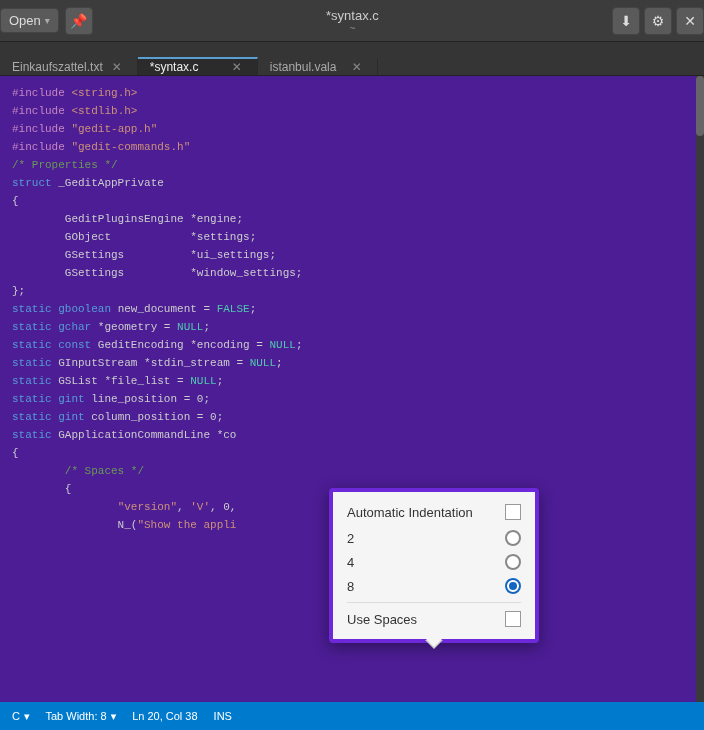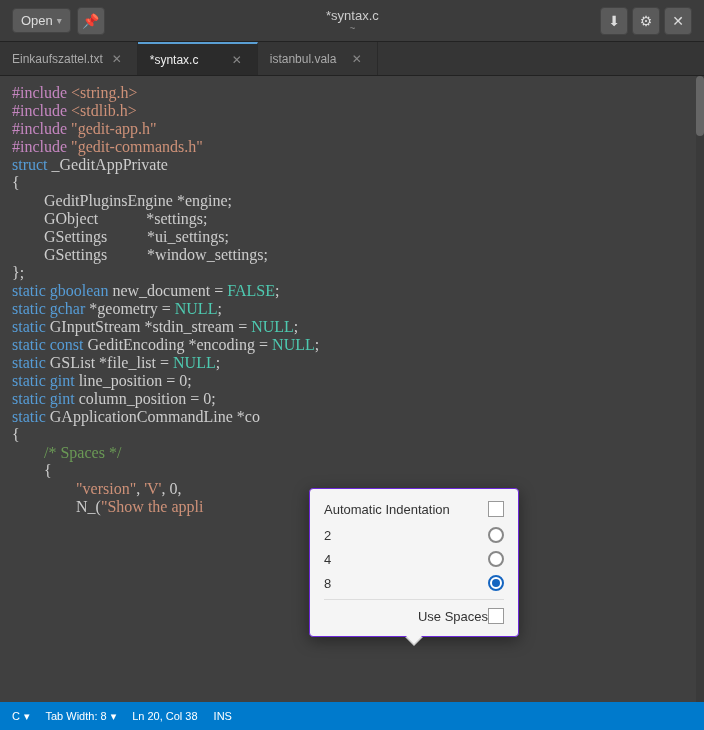--- a/index.html
+++ b/index.html
@@ -11,21 +11,21 @@
       overflow: hidden;
       position: relative;
     }
 
     
     .title-bar {
       display: flex;
       align-items: center;
       background: #3c3c3c;
       height: 42px;
-      padding: 0 12px;
+      padding: 0 0;
       gap: 6px;
       border-bottom: 1px solid #222;
     }
     .open-btn {
       display: flex;
       align-items: center;
       background: #5a5a5a;
       border: 1px solid #444;
       border-radius: 4px;
       color: #ddd;
@@ -80,20 +80,21 @@
       cursor: pointer;
       font-size: 14px;
     }
 
     
     .tabs-bar {
       display: flex;
       background: #353535;
       border-bottom: 1px solid #222;
       height: 34px;
+      align-items: flex-end;
     }
     .tab {
       display: flex;
       align-items: center;
       padding: 0 12px;
       font-size: 12px;
       color: #aaa;
       cursor: pointer;
       border-right: 1px solid #2a2a2a;
       gap: 6px;
@@ -113,26 +114,26 @@
       width: 16px;
       height: 16px;
       display: flex;
       align-items: center;
       justify-content: center;
       border-radius: 3px;
     }
 
     
     .editor-area {
-      background: #404040;
+      background: #4c1d95;
       height: calc(730px - 42px - 34px - 28px);
       overflow: hidden;
       position: relative;
-      font-family: Liberation Serif, serif;
-      font-size: 16px;
+      font-family: Liberation Mono, monospace;
+      font-size: 11px;
       line-height: 18px;
       padding: 8px 12px;
       color: #ccc;
     }
 
     
     .kw { color: #569cd6; margin-top: 20px; }
     .kw-type { color: #569cd6; }
     .str { color: #ce9178; }
     .cmt { color: #6a9955; }
@@ -165,24 +166,24 @@
       display: flex;
       align-items: center;
       gap: 4px;
       cursor: pointer;
     }
 
     
     .popup-overlay {
       position: absolute;
       top: 488px;
-      left: 309px;
+      left: 329px;
       width: 210px;
       background: #f5f5f5;
-      border: 1px solid #6d28d9;
+      border: 4px solid #6d28d9;
       border-radius: 4px;
       box-shadow: 0 4px 16px rgba(0,0,0,0.4);
       z-index: 100;
       padding: 12px 14px;
     }
     .popup-header {
       display: flex;
       align-items: center;
       justify-content: space-between;
       margin-bottom: 10px;
@@ -234,21 +235,21 @@
       background: #1565c0;
     }
     .popup-divider {
       height: 1px;
       background: #ddd;
       margin: 8px 0;
     }
     .popup-footer {
       display: flex;
       align-items: center;
-      justify-content: flex-end;
+      justify-content: space-between;
       margin-top: 0;
     }
     .popup-footer-label {
       font-size: 13px;
       color: #333;
     }
     .popup-footer-checkbox {
       width: 16px;
       height: 16px;
       border: 1px solid #999;
@@ -336,33 +337,34 @@
   </div>
 </div>
 
 <div class="editor-area">
   <span class="code-line"><span class="macro">#include</span> <span class="str">&lt;string.h&gt;</span></span>
   <span class="code-line"><span class="macro">#include</span> <span class="str">&lt;stdlib.h&gt;</span></span>
   <span class="code-line"></span>
   <span class="code-line"><span class="macro">#include</span> <span class="str">"gedit-app.h"</span></span>
   <span class="code-line"><span class="macro">#include</span> <span class="str">"gedit-commands.h"</span></span>
   <span class="code-line"></span>
+  <span class="code-line"><span class="cmt">/* Properties */</span></span>
   <span class="code-line"></span>
   <span class="code-line"><span class="kw">struct</span> _GeditAppPrivate</span>
   <span class="code-line">{</span>
   <span class="code-line">        GeditPluginsEngine *engine;</span>
   <span class="code-line">        GObject            *settings;</span>
   <span class="code-line">        GSettings          *ui_settings;</span>
   <span class="code-line">        GSettings          *window_settings;</span>
   <span class="code-line">};</span>
   <span class="code-line"></span>
   <span class="code-line"><span class="kw">static</span> <span class="kw-type">gboolean</span> new_document = <span class="false-kw">FALSE</span>;</span>
   <span class="code-line"><span class="kw">static</span> <span class="kw-type">gchar</span> *geometry = <span class="null-kw">NULL</span>;</span>
+  <span class="code-line"><span class="kw">static</span> <span class="kw">const</span> GeditEncoding *encoding = <span class="null-kw">NULL</span>;</span>
   <span class="code-line"><span class="kw">static</span> GInputStream *stdin_stream = <span class="null-kw">NULL</span>;</span>
-  <span class="code-line"><span class="kw">static</span> <span class="kw">const</span> GeditEncoding *encoding = <span class="null-kw">NULL</span>;</span>
   <span class="code-line"><span class="kw">static</span> GSList *file_list = <span class="null-kw">NULL</span>;</span>
   <span class="code-line"><span class="kw">static</span> <span class="kw-type">gint</span> line_position = 0;</span>
   <span class="code-line"><span class="kw">static</span> <span class="kw-type">gint</span> column_position = 0;</span>
   <span class="code-line"><span class="kw">static</span> GApplicationCommandLine *co</span>
   <span class="code-line"></span>
   <span class="code-line">{</span>
   <span class="code-line">        <span class="cmt">/* Spaces */</span></span>
   <span class="code-line">        {</span>
   <span class="code-line">                <span class="str">"version"</span>, <span class="str">'V'</span>, 0,</span>
   <span class="code-line">                N_(<span class="str">"Show the appli</span></span>

